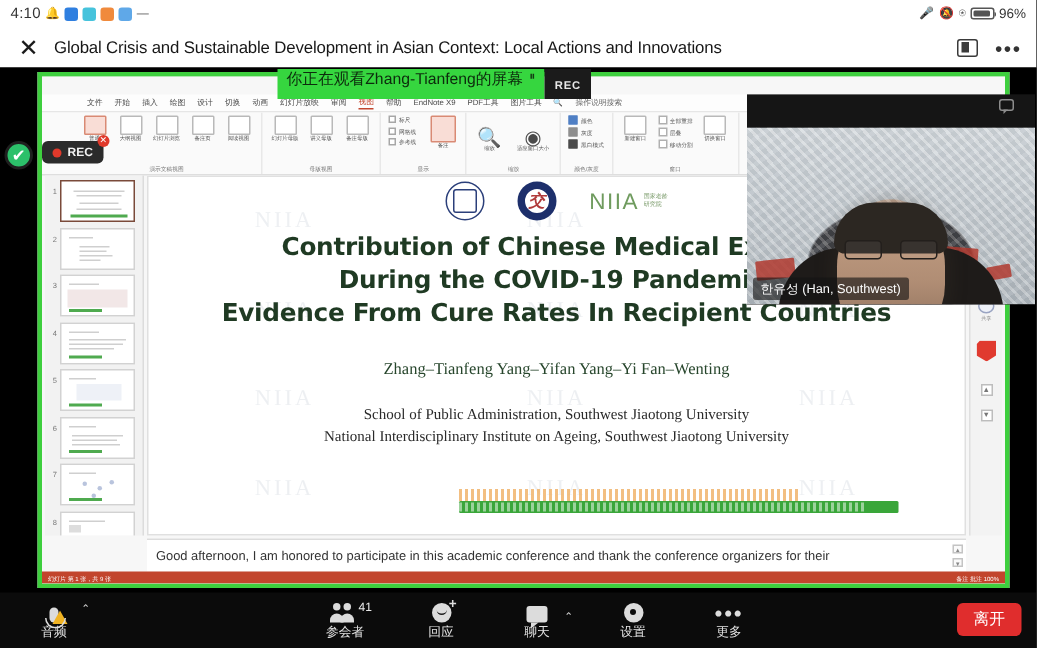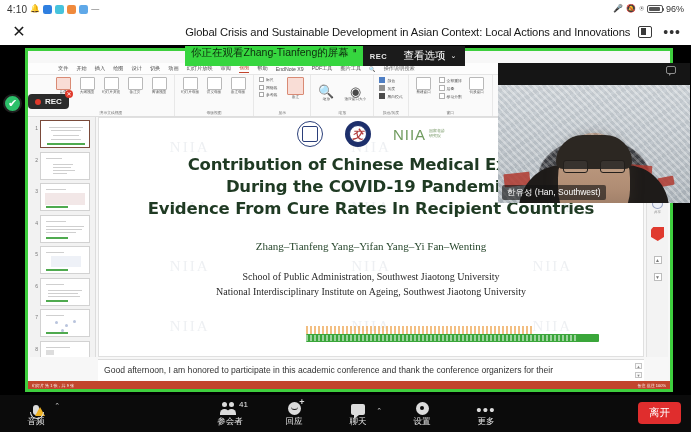--- a/index.html
+++ b/index.html
@@ -35,21 +35,21 @@
   .sb-pct { font-size: 9px; color: #333; }
 
   
   .titlebar {
     position: absolute; top: 18px; left: 0; width: 691px; height: 27px;
     background: #ffffff; color: #1a1a1a;
     display: flex; align-items: center; padding: 0 10px;
   }
   .tb-close { width: 18px; height: 18px; display: flex; align-items: center; justify-content: center; cursor: pointer; }
   .tb-title {
-    flex: 1; text-align: right; font-size: 11.2px; color: #171717;
+    flex: 1; text-align: left; font-size: 11.2px; color: #171717;
     white-space: nowrap; overflow: hidden; text-overflow: ellipsis;
     padding: 0 8px; letter-spacing: -0.1px;
   }
   .tb-actions { display: flex; align-items: center; gap: 11px; }
   .tb-sq {
     width: 14px; height: 12px; border: 1.4px solid #3a3a3a; border-radius: 2px;
     position: relative; cursor: pointer;
   }
   .tb-sq::after { content: ""; position: absolute; left: 2px; top: 1.5px; bottom: 1.5px; width: 5px; background: #3a3a3a; }
   .tb-more { font-size: 14px; letter-spacing: 1px; color: #333; line-height: 8px; cursor: pointer; }
@@ -774,24 +774,20 @@
         </div>
       </div>
     </div>
 
     <div class="viewbanner">
       <div class="vb-green">
         <span>你正在观看Zhang-Tianfeng的屏幕</span>
         <span class="vb-pause">⏸</span>
       </div>
       <div class="vb-rec">REC</div>
-      <div class="vb-options">
-        <span>查看选项</span>
-        <span class="chev">⌄</span>
-      </div>
     </div>
 
     <div class="shield">✔</div>
     <div class="recpill">
       <span class="recdot"></span>
       <span>REC</span>
       <span class="recclose">✕</span>
     </div>
 
     <div class="videotile">

